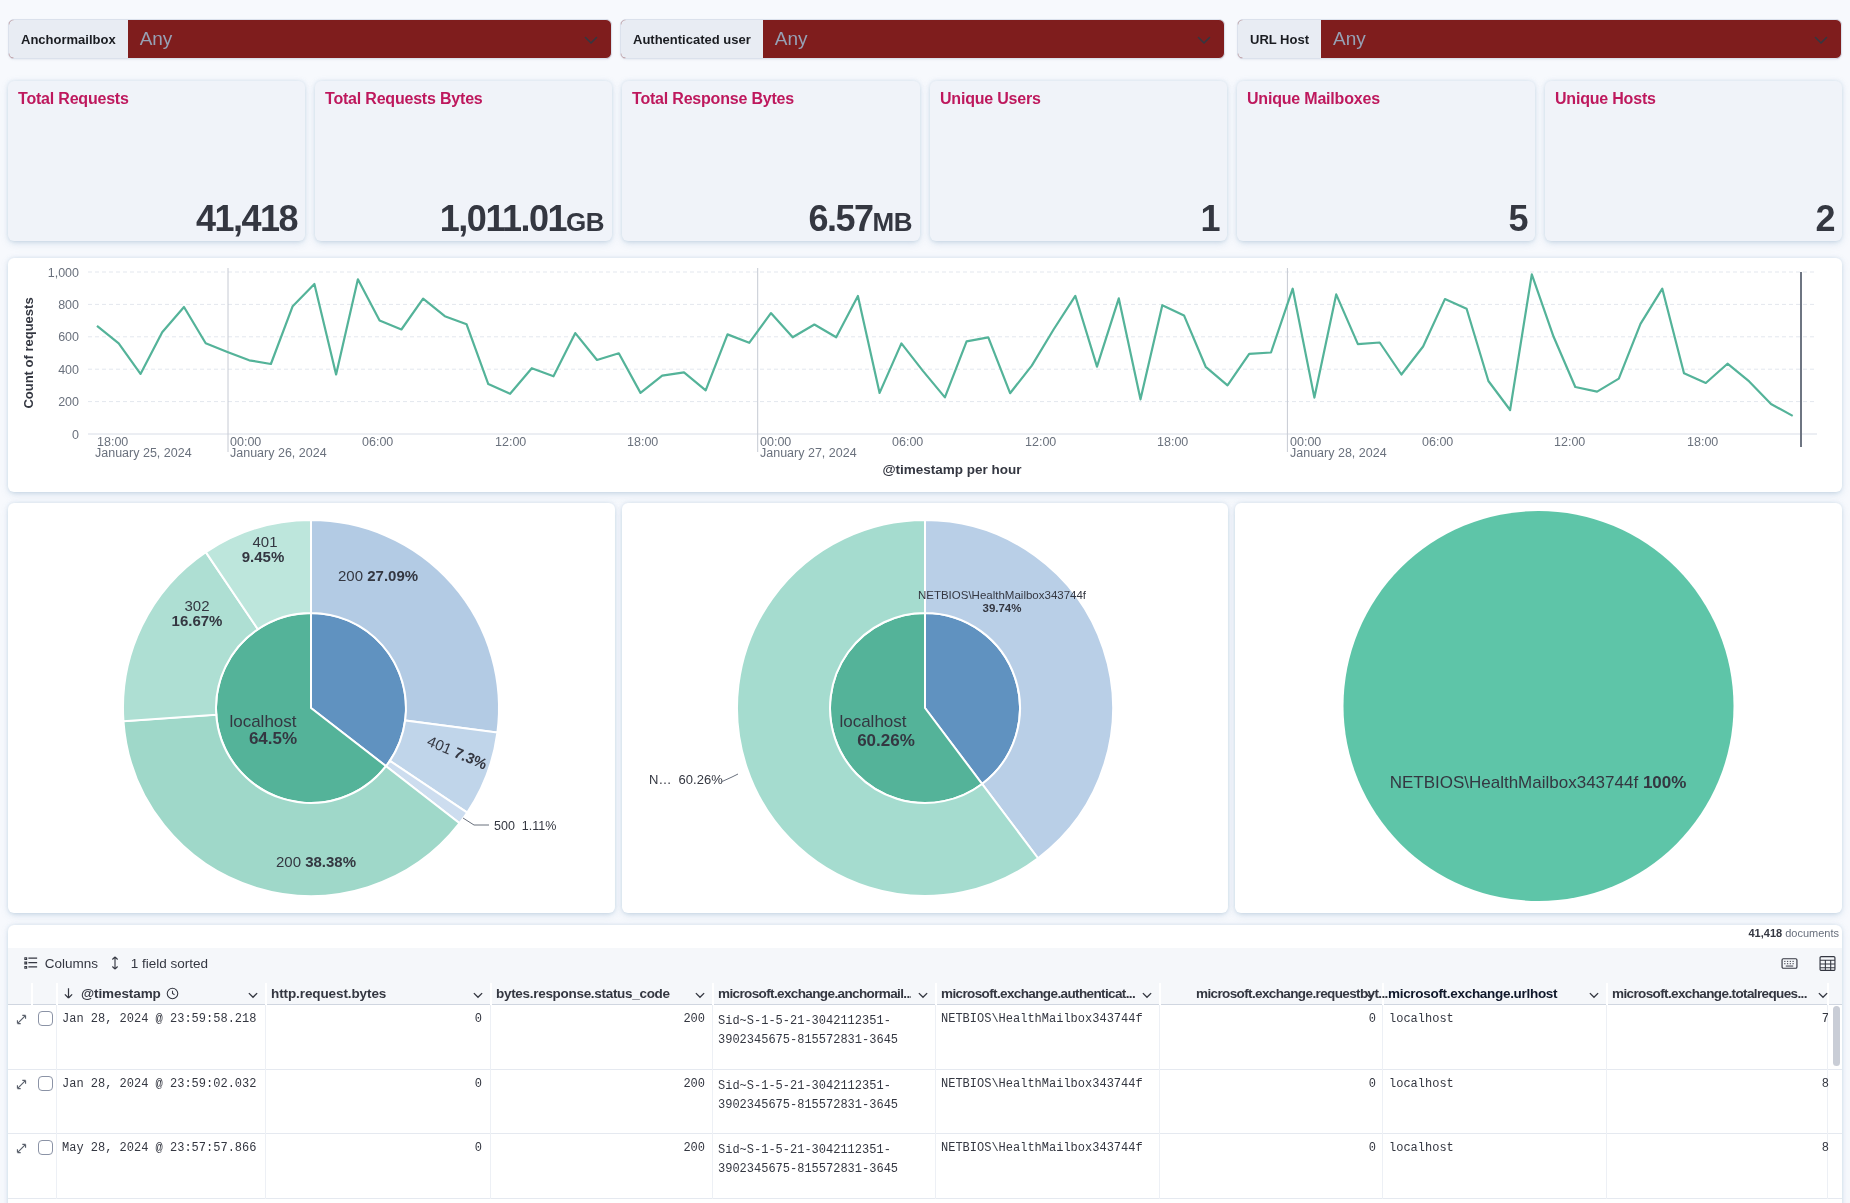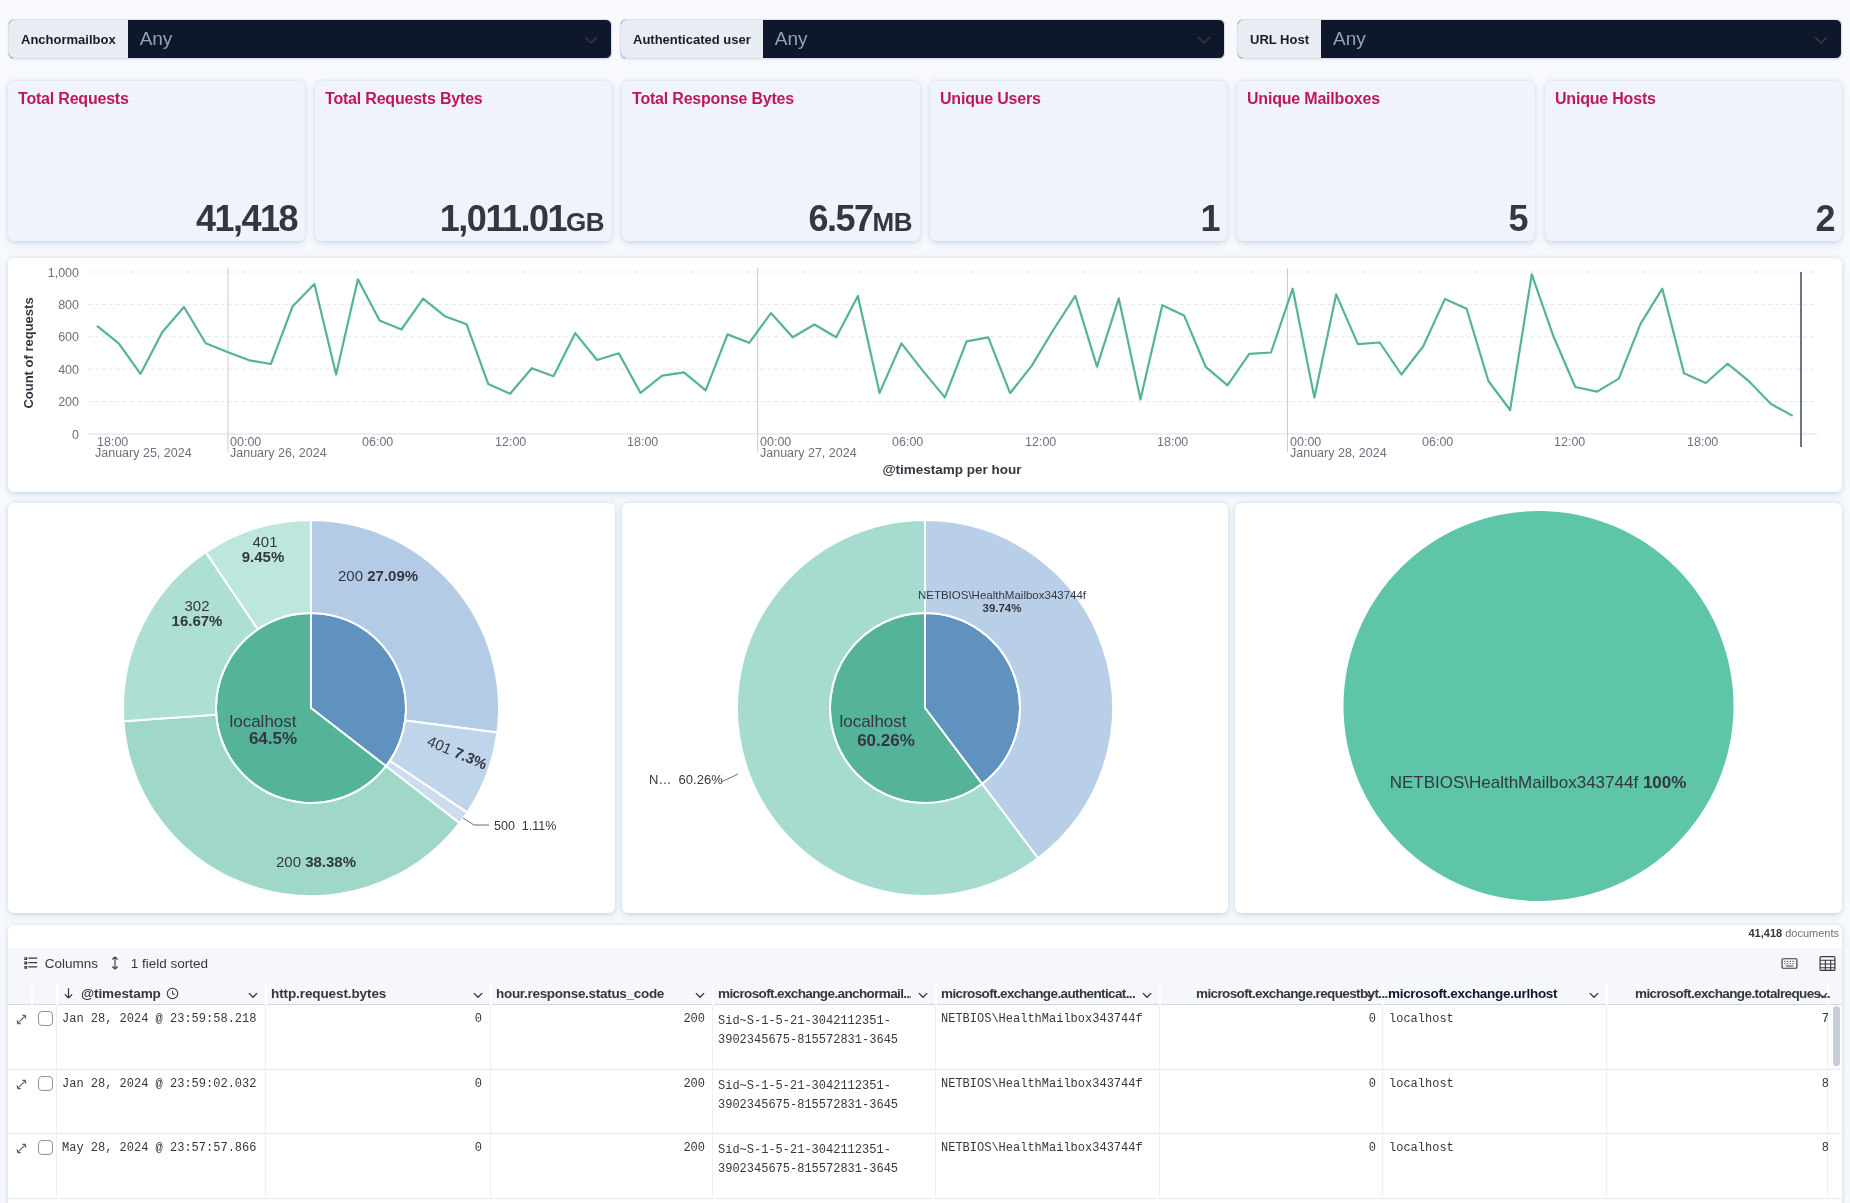--- a/index.html
+++ b/index.html
@@ -3,21 +3,21 @@
 <meta charset="utf-8">
 <style>
 * { margin:0; padding:0; box-sizing:border-box; }
 html,body { width:1850px; height:1203px; background:#f7f9fd; font-family:"Liberation Sans",sans-serif; overflow:hidden; position:relative; }
 .abs { position:absolute; }
 .panel { position:absolute; background:#fff; border-radius:6px; box-shadow:0 0.9px 4px -1px rgba(109,152,184,0.35), 0 2.6px 8px -1px rgba(109,152,184,0.22); }
 .card { position:absolute; background:#f0f3f9; border-radius:6px; box-shadow:0 0.9px 4px -1px rgba(109,152,184,0.35), 0 2.6px 8px -1px rgba(109,152,184,0.22); }
 .card .t { position:absolute; left:10px; top:9px; font-size:16px; font-weight:bold; color:#be185d; letter-spacing:-0.2px;}
 .card .v { position:absolute; right:8px; bottom:2px; font-size:36px; line-height:1.15; font-weight:bold; color:#343741; letter-spacing:-1.5px;}
 .card .v .u { font-size:26px; letter-spacing:-0.5px;}
-.ctrl { position:absolute; top:19px; height:40px; background:#0f172a; border:1px solid #dbe1ec; border-radius:6px; display:flex; align-items:stretch; box-shadow:0 1px 2px rgba(152,162,179,0.15);}
+.ctrl { position:absolute; top:19px; height:40px; background:#7f1d1d; border:1px solid #dbe1ec; border-radius:6px; display:flex; align-items:stretch; box-shadow:0 1px 2px rgba(152,162,179,0.15);}
 .ctrl .lbl { background:#e8ecf3; border-radius:5px 0 0 5px; display:flex; align-items:center; padding:0 12px; font-size:13px; font-weight:bold; color:#1a1c21; }
 .ctrl .val { display:flex; align-items:center; padding:0 12px; font-size:19px; color:#96a1b5; flex:1; }
 .ctrl svg { position:absolute; right:12px; top:12px; }
 </style>
 </head>
 <body>
 
 <div class="ctrl" style="left:8px; width:604px;">
   <div class="lbl">Anchormailbox</div>
     <div class="val">Any</div>
@@ -217,41 +217,41 @@
           <circle cx="8" cy="8" r="6.5" fill="none" stroke="#343741" stroke-width="1.3"></circle>
           <path d="M8 4.5V8l2.5 1.5" stroke="#343741" stroke-width="1.3" fill="none"></path>
         </svg></div>
       <svg class="abs" style="left:239px; top:64px;" width="12" height="12" viewBox="0 0 16 16">
         <path d="M2.5 5.5 L8 11 L13.5 5.5" fill="none" stroke="#343741" stroke-width="1.8"></path>
       </svg>
       <div class="abs" style="left:263px; top:61px; width:195px; height:18px; overflow:hidden; white-space:nowrap; font-weight:bold; color:#343741; font-size:13.5px; letter-spacing:-0.1px;">http.request.bytes</div>
       <svg class="abs" style="left:464px; top:64px;" width="12" height="12" viewBox="0 0 16 16">
         <path d="M2.5 5.5 L8 11 L13.5 5.5" fill="none" stroke="#343741" stroke-width="1.8"></path>
       </svg>
-      <div class="abs" style="left:488px; top:61px; width:192px; height:18px; overflow:hidden; white-space:nowrap; font-weight:bold; color:#343741; font-size:13.5px; letter-spacing:-0.3px;">hour.response.status_code</div>
+      <div class="abs" style="left:488px; top:61px; width:192px; height:18px; overflow:hidden; white-space:nowrap; font-weight:bold; color:#343741; font-size:13.5px; letter-spacing:-0.3px;">bytes.response.status_code</div>
       <svg class="abs" style="left:686px; top:64px;" width="12" height="12" viewBox="0 0 16 16">
         <path d="M2.5 5.5 L8 11 L13.5 5.5" fill="none" stroke="#343741" stroke-width="1.8"></path>
       </svg>
       <div class="abs" style="left:710px; top:61px; width:193px; height:18px; overflow:hidden; white-space:nowrap; font-weight:bold; color:#343741; font-size:13.5px; letter-spacing:-0.62px;">microsoft.exchange.anchormail...</div>
       <svg class="abs" style="left:909px; top:64px;" width="12" height="12" viewBox="0 0 16 16">
         <path d="M2.5 5.5 L8 11 L13.5 5.5" fill="none" stroke="#343741" stroke-width="1.8"></path>
       </svg>
       <div class="abs" style="left:933px; top:61px; width:194px; height:18px; overflow:hidden; white-space:nowrap; font-weight:bold; color:#343741; font-size:13.5px; letter-spacing:-0.62px;">microsoft.exchange.authenticat...</div>
       <svg class="abs" style="left:1133px; top:64px;" width="12" height="12" viewBox="0 0 16 16">
         <path d="M2.5 5.5 L8 11 L13.5 5.5" fill="none" stroke="#343741" stroke-width="1.8"></path>
       </svg>
       <div class="abs" style="left:1157px; top:61px; width:193px; height:18px; overflow:hidden; white-space:nowrap; font-weight:bold; color:#343741; font-size:13.5px; letter-spacing:-0.62px;margin-left:31px;">microsoft.exchange.requestbyt...</div>
       <svg class="abs" style="left:1356px; top:64px;" width="12" height="12" viewBox="0 0 16 16">
         <path d="M2.5 5.5 L8 11 L13.5 5.5" fill="none" stroke="#343741" stroke-width="1.8"></path>
       </svg>
       <div class="abs" style="left:1380px; top:61px; width:194px; height:18px; overflow:hidden; white-space:nowrap; font-weight:bold; color:#0f172a; font-size:13.5px; letter-spacing:-0.3px;">microsoft.exchange.urlhost</div>
       <svg class="abs" style="left:1580px; top:64px;" width="12" height="12" viewBox="0 0 16 16">
         <path d="M2.5 5.5 L8 11 L13.5 5.5" fill="none" stroke="#343741" stroke-width="1.8"></path>
       </svg>
-      <div class="abs" style="left:1604px; top:61px; width:199px; height:18px; overflow:hidden; white-space:nowrap; font-weight:bold; color:#343741; font-size:13.5px; letter-spacing:-0.62px;margin-left:23px;">microsoft.exchange.totalreques...</div>
+      <div class="abs" style="left:1604px; top:61px; width:199px; height:18px; overflow:hidden; white-space:nowrap; font-weight:bold; color:#343741; font-size:13.5px; letter-spacing:-0.62px;">microsoft.exchange.totalreques...</div>
       <svg class="abs" style="left:1809px; top:64px;" width="12" height="12" viewBox="0 0 16 16">
         <path d="M2.5 5.5 L8 11 L13.5 5.5" fill="none" stroke="#343741" stroke-width="1.8"></path>
       </svg>
     </div>
 
   <div id="rows">
       <div class="abs" style="left:0; top:143.6px; width:1834px; height:1px; background:#e5e9f0;"></div>
       <div class="abs" style="left:48px; top:80px; width:1px; height:64.6px; background:#edf0f5;"></div>
       <div class="abs" style="left:257px; top:80px; width:1px; height:64.6px; background:#edf0f5;"></div>
       <div class="abs" style="left:482px; top:80px; width:1px; height:64.6px; background:#edf0f5;"></div>

